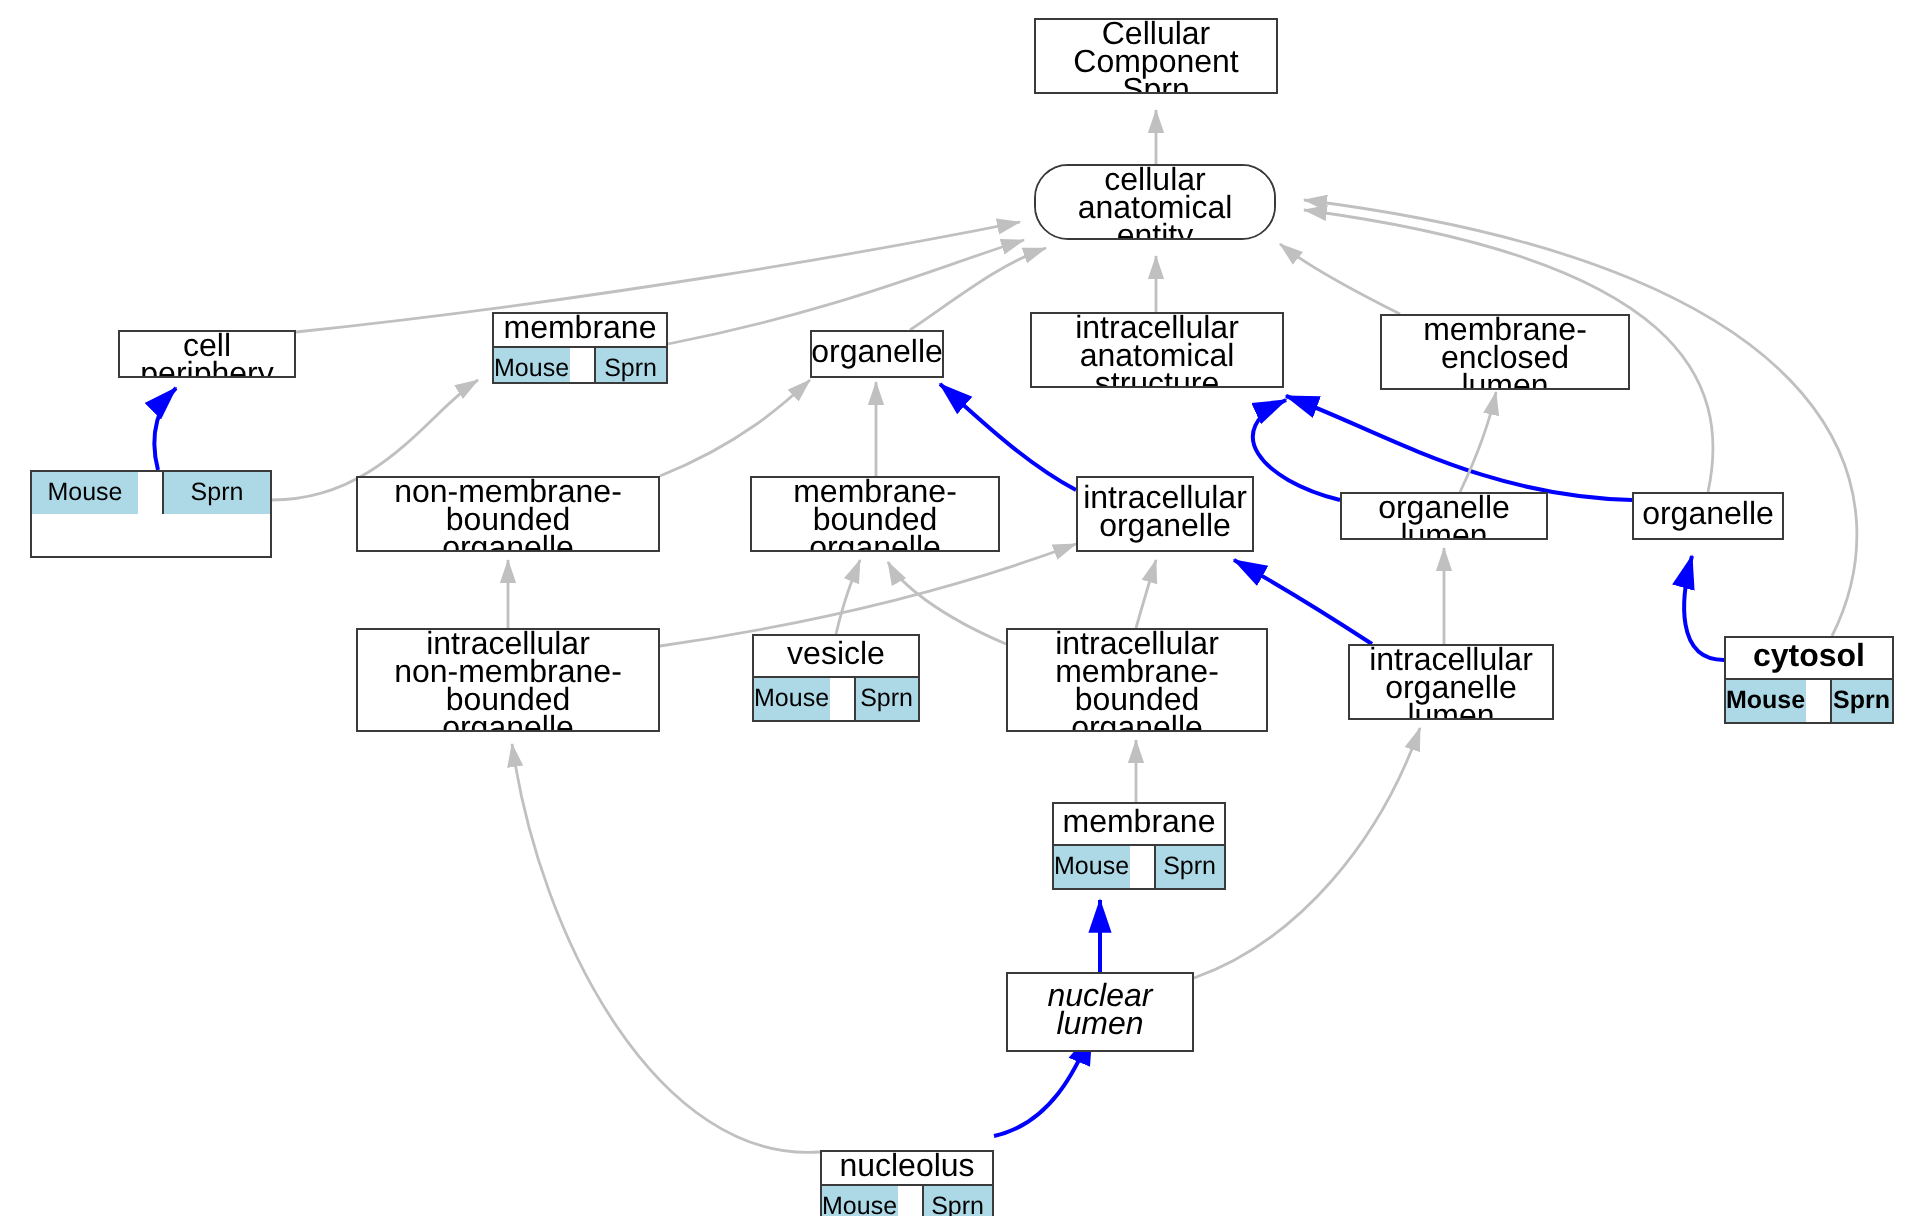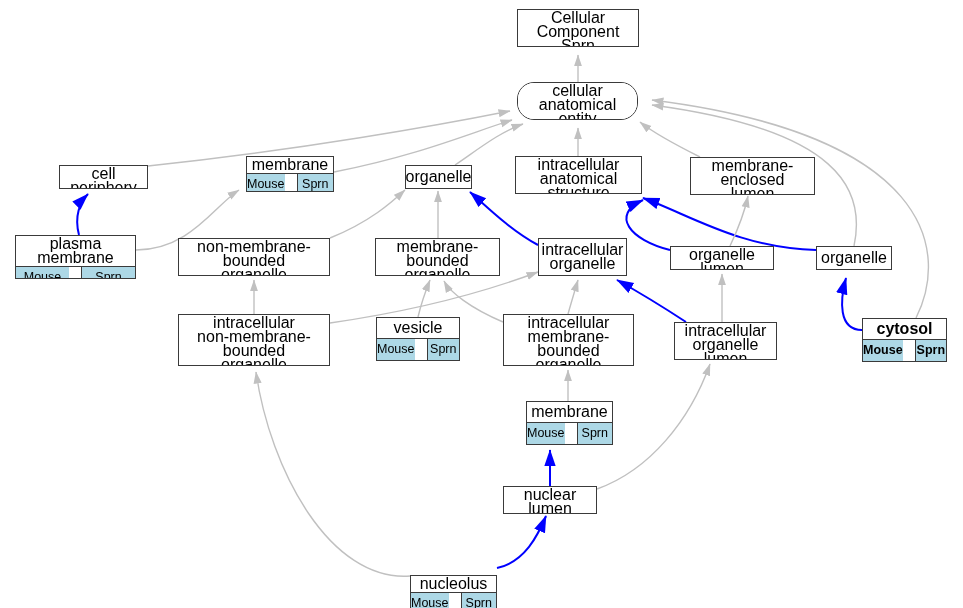--- a/index.html
+++ b/index.html
@@ -139,21 +139,20 @@
       </div>
       <div class="node" style="left: 515px; top: 156px; width: 127px; height: 38px;">
         <div class="node-title">intracellular
 anatomical structure</div>
       </div>
       <div class="node" style="left: 690px; top: 157px; width: 125px; height: 38px;">
         <div class="node-title">membrane-enclosed
 lumen</div>
       </div>
       <div class="node has-cells" style="left: 15px; top: 235px; width: 121px; height: 44px;">
-        <div class="node-title">plasma membrane</div>
         <div class="cells">
           <div class="cell">Mouse</div>
           <div class="cell">Sprn</div>
         </div>
       </div>
       <div class="node" style="left: 178px; top: 238px; width: 152px; height: 38px;">
         <div class="node-title">non-membrane-bounded
 organelle</div>
       </div>
       <div class="node" style="left: 375px; top: 238px; width: 125px; height: 38px;">
@@ -198,21 +197,21 @@
           <div class="cell">Sprn</div>
         </div>
       </div>
       <div class="node has-cells" style="left: 526px; top: 401px; width: 87px; height: 44px;">
         <div class="node-title">membrane</div>
         <div class="cells">
           <div class="cell">Mouse</div>
           <div class="cell">Sprn</div>
         </div>
       </div>
-      <div class="node" style="left: 503px; top: 486px; width: 94px; height: 28px;">
+      <div class="node" style="left: 503px; top: 486px; width: 94px; height: 40px; font-style: italic;">
         <div class="node-title">nuclear lumen</div>
       </div>
       <div class="node has-cells" style="left: 410px; top: 575px; width: 87px; height: 40px;">
         <div class="node-title">nucleolus</div>
         <div class="cells">
           <div class="cell">Mouse</div>
           <div class="cell">Sprn</div>
         </div>
       </div>
     </div>

